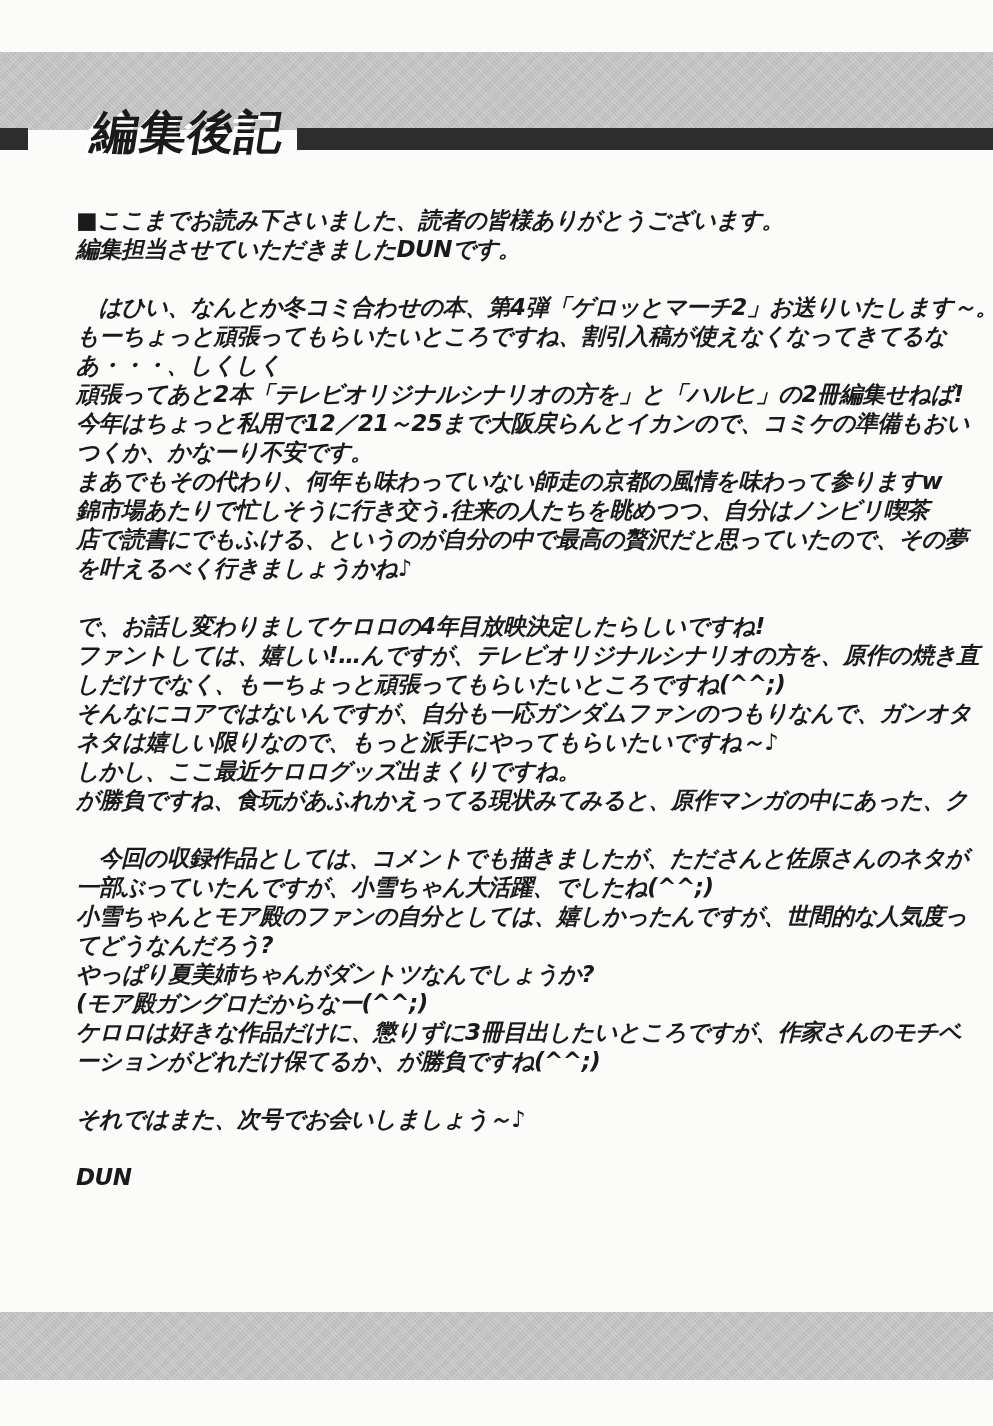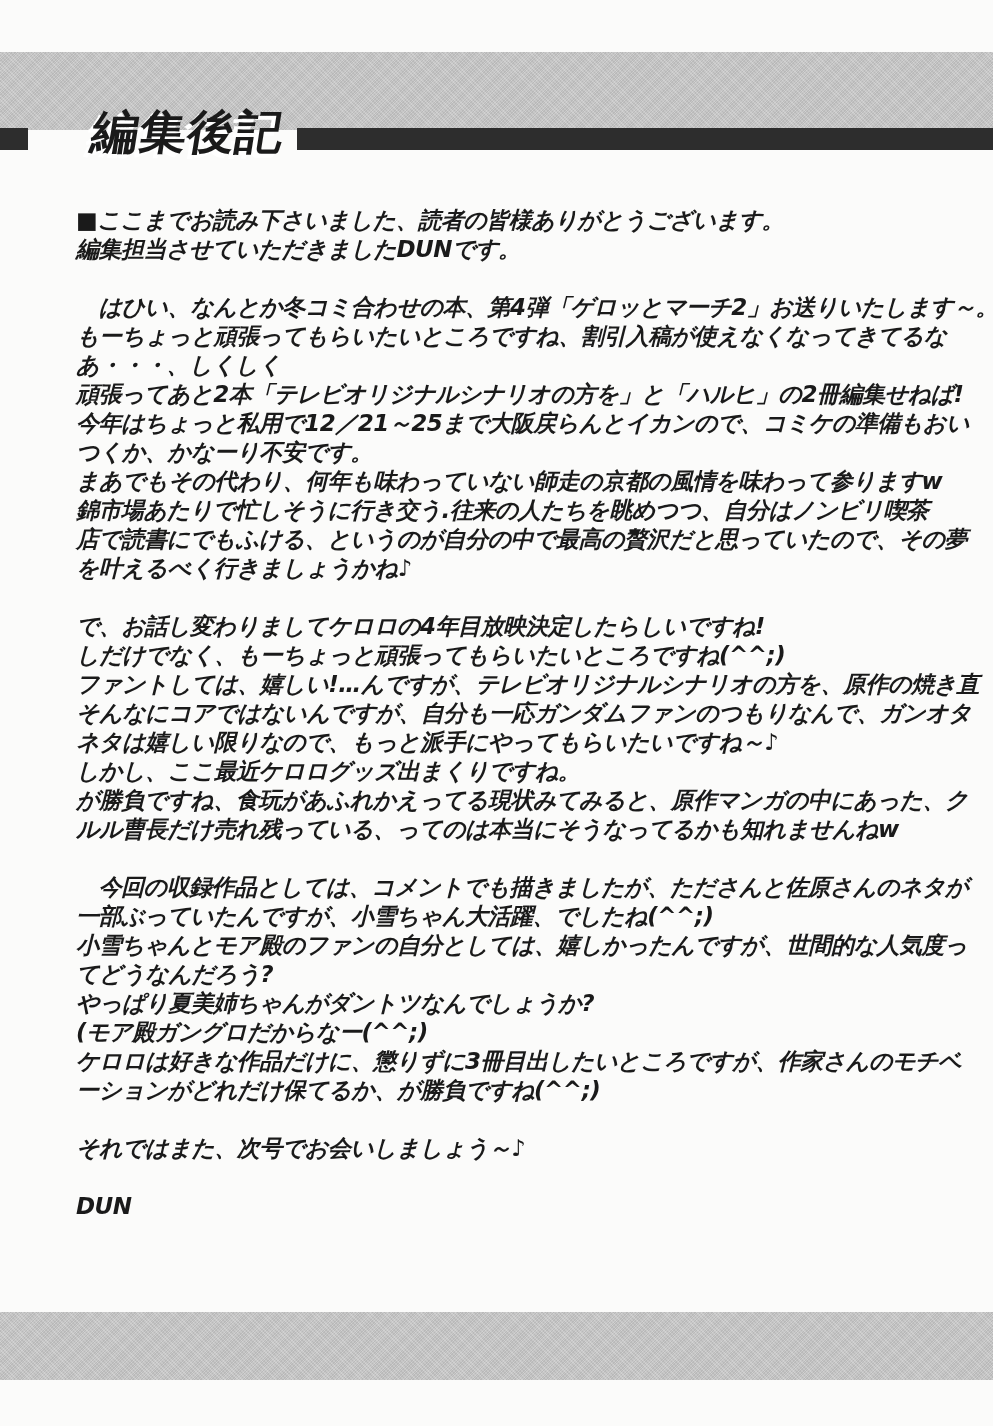--- a/index.html
+++ b/index.html
@@ -69,27 +69,26 @@
       <div class="line">あ・・・、しくしく</div>
       <div class="line">頑張ってあと2本「テレビオリジナルシナリオの方を」と「ハルヒ」の2冊編集せねば!</div>
       <div class="line">今年はちょっと私用で12／21～25まで大阪戻らんとイカンので、コミケの準備もおい</div>
       <div class="line">つくか、かなーり不安です。</div>
       <div class="line">まあでもその代わり、何年も味わっていない師走の京都の風情を味わって参りますw</div>
       <div class="line">錦市場あたりで忙しそうに行き交う.往来の人たちを眺めつつ、自分はノンビリ喫茶</div>
       <div class="line">店で読書にでもふける、というのが自分の中で最高の贅沢だと思っていたので、その夢</div>
       <div class="line">を叶えるべく行きましょうかね♪</div>
       <div class="line"></div>
       <div class="line">で、お話し変わりましてケロロの4年目放映決定したらしいですね!</div>
+      <div class="line">ファントしては、嬉しい!…んですが、テレビオリジナルシナリオの方を、原作の焼き直</div>
       <div class="line">しだけでなく、もーちょっと頑張ってもらいたいところですね(^^;)</div>
-      <div class="line">ファントしては、嬉しい!…んですが、テレビオリジナルシナリオの方を、原作の焼き直</div>
       <div class="line">そんなにコアではないんですが、自分も一応ガンダムファンのつもりなんで、ガンオタ</div>
       <div class="line">ネタは嬉しい限りなので、もっと派手にやってもらいたいですね～♪</div>
       <div class="line">しかし、ここ最近ケロログッズ出まくりですね。</div>
       <div class="line">が勝負ですね、食玩があふれかえってる現状みてみると、原作マンガの中にあった、ク</div>
-      <div class="line">ルル曹長だけ売れ残っている、ってのは本当にそうなってるかも知れませんねw</div>
       <div class="line"></div>
       <div class="line">　今回の収録作品としては、コメントでも描きましたが、たださんと佐原さんのネタが</div>
       <div class="line">一部ぶっていたんですが、小雪ちゃん大活躍、でしたね(^^;)</div>
       <div class="line">小雪ちゃんとモア殿のファンの自分としては、嬉しかったんですが、世間的な人気度っ</div>
       <div class="line">てどうなんだろう?</div>
       <div class="line">やっぱり夏美姉ちゃんがダントツなんでしょうか?</div>
       <div class="line">(モア殿ガングロだからなー(^^;)</div>
       <div class="line">ケロロは好きな作品だけに、懲りずに3冊目出したいところですが、作家さんのモチベ</div>
       <div class="line">ーションがどれだけ保てるか、が勝負ですね(^^;)</div>
       <div class="line"></div>

